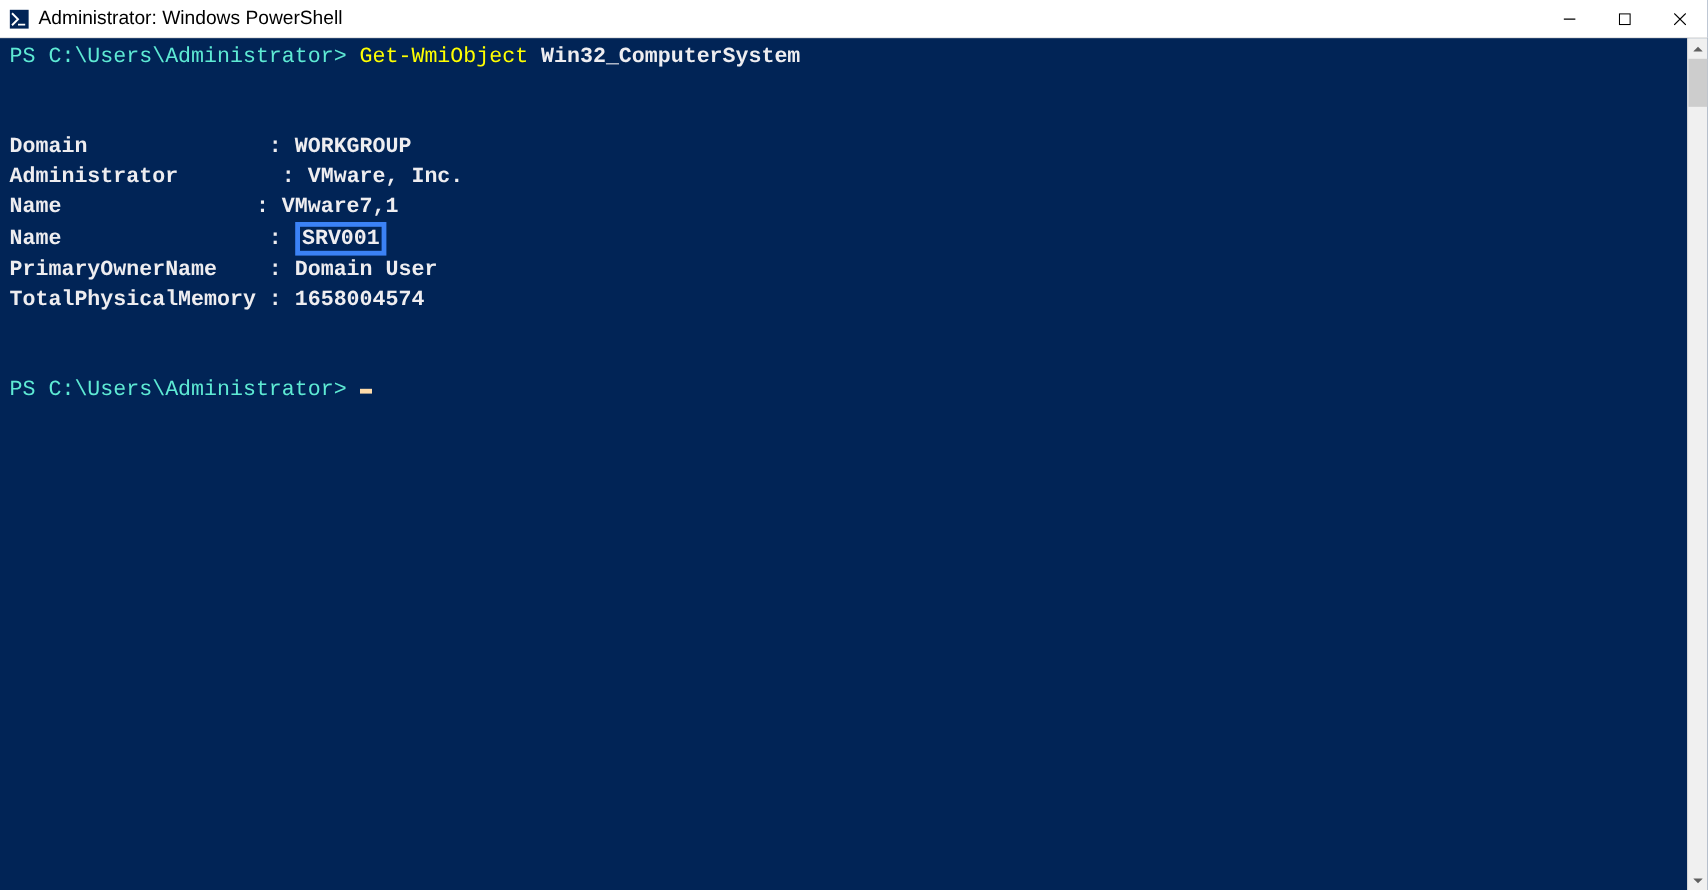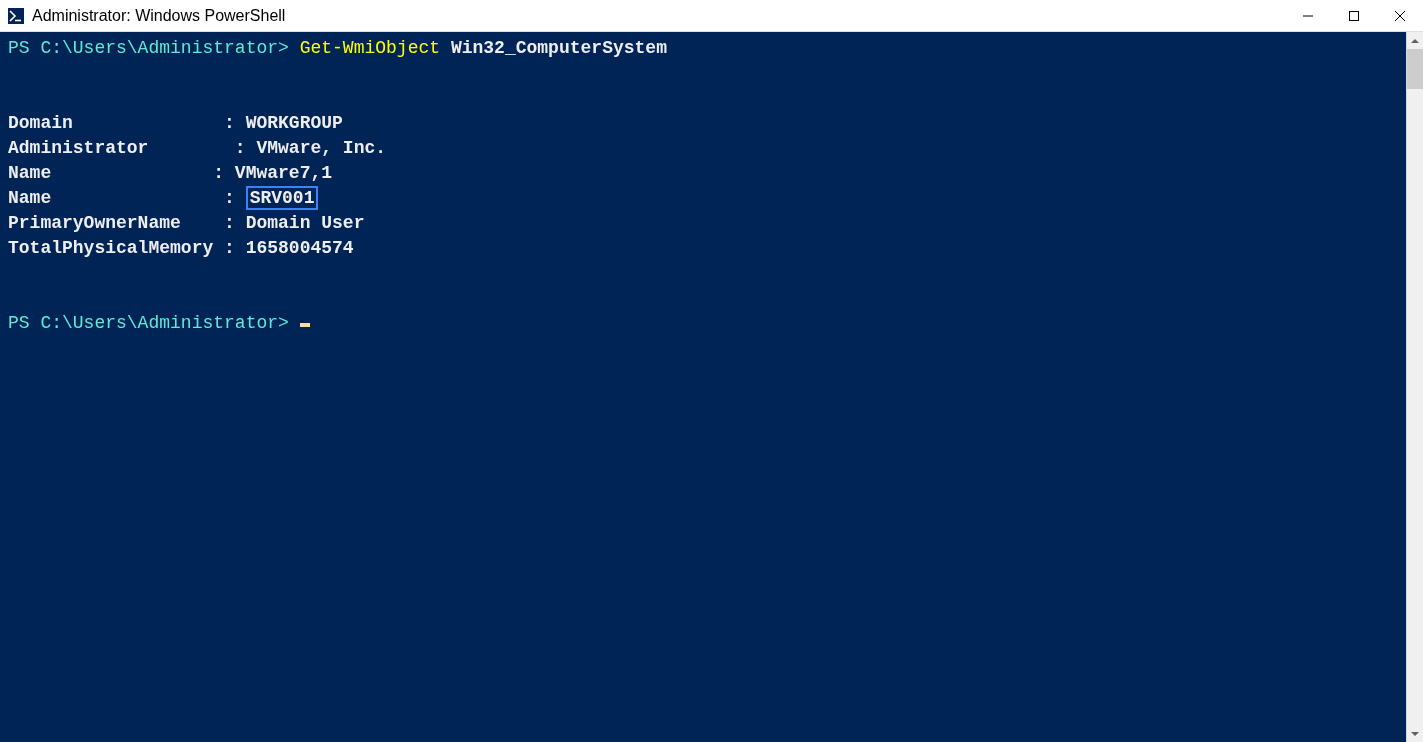--- a/index.html
+++ b/index.html
@@ -85,21 +85,21 @@
     }
     .ps-arg {
       color: #eeedf0;
       font-weight: bold;
     }
     .output-line {
       color: #eeedf0;
       font-weight: bold;
     }
     .highlight-box {
-      border: 2px solid #3b82f6;
+      border: 4px solid #3b82f6;
       padding: 0 2px;
       display: inline-block;
       line-height: 20px;
       margin-top: -1px;
     }
     .cursor {
       display: inline-block;
       width: 10px;
       height: 4px;
       background: #fedba9;

